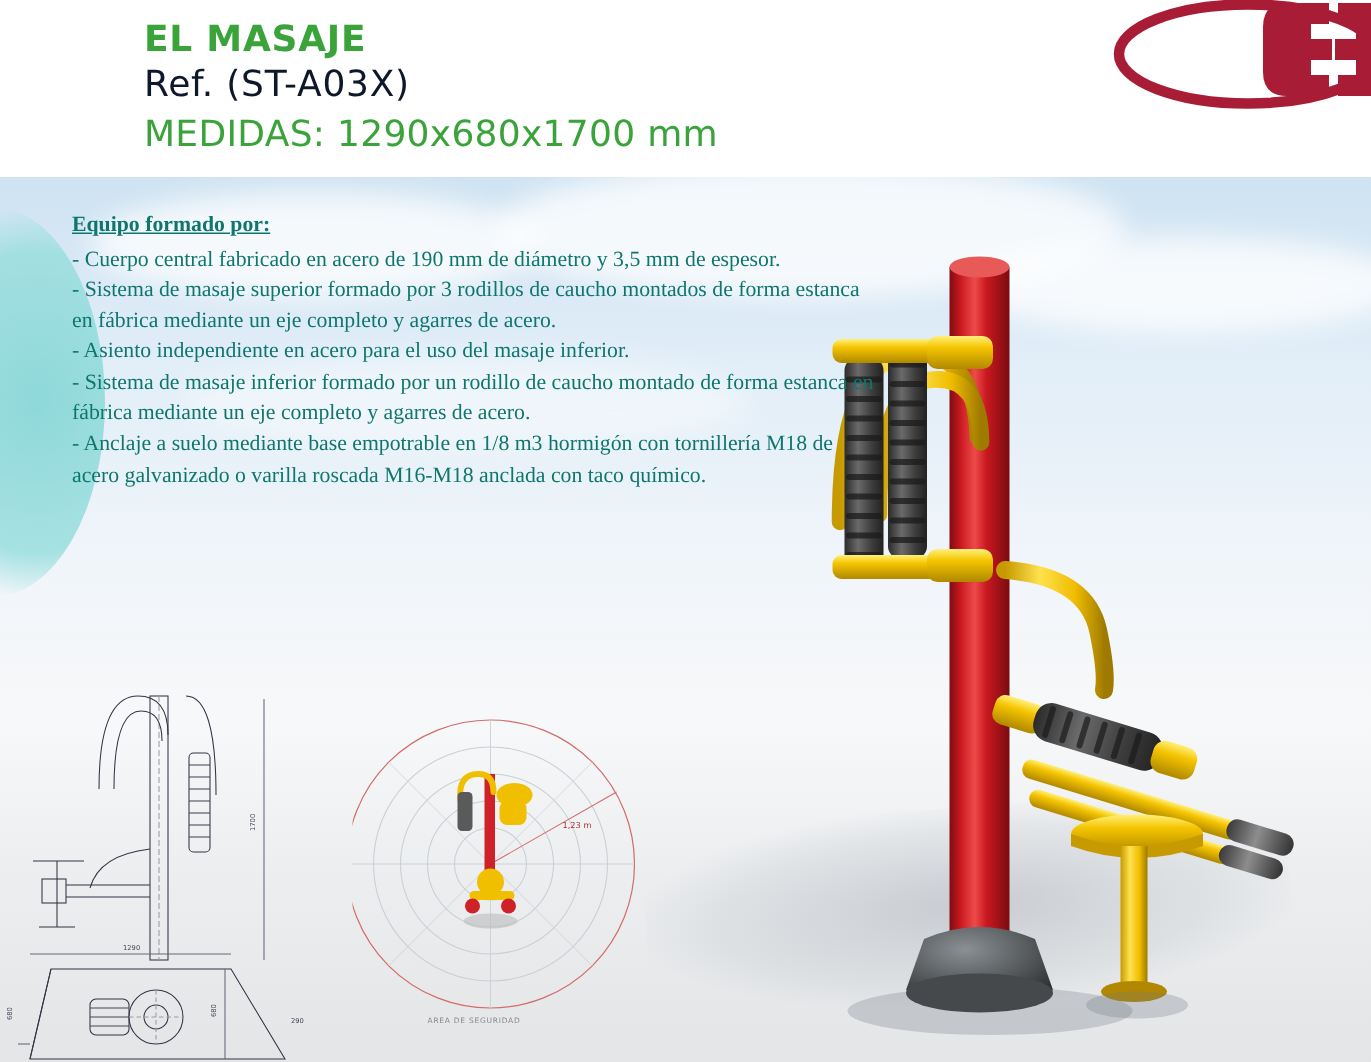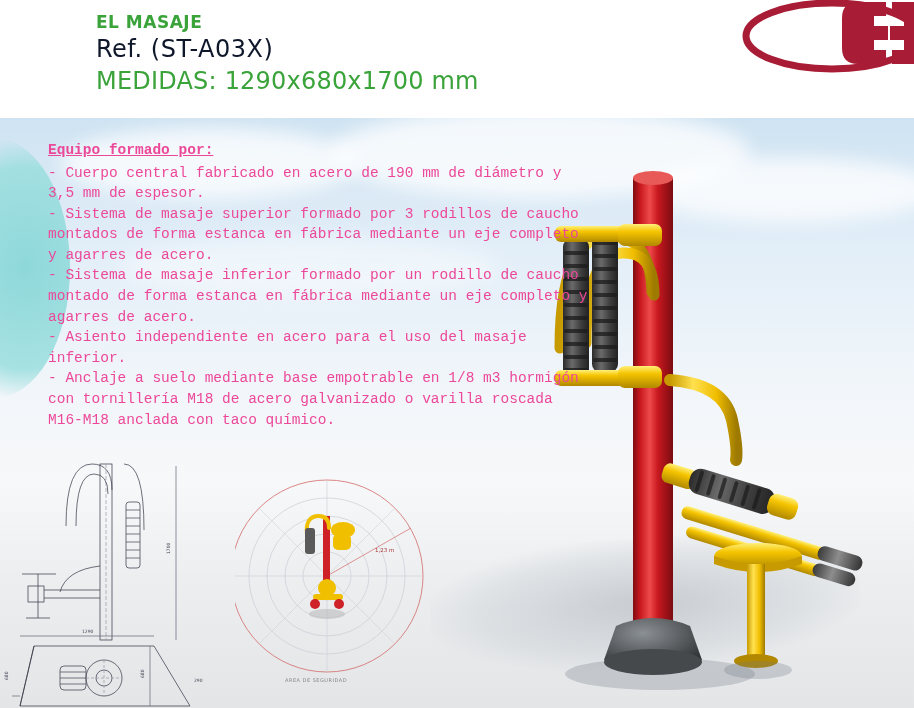--- a/index.html
+++ b/index.html
@@ -12,21 +12,21 @@
     overflow: hidden;
   }
   
   .header {
     position: absolute; left:0; top:0; width:914px; height:118px;
     background:#ffffff; z-index: 30;
   }
   .title-block { position:absolute; left:96px; top:14px; }
   .title-main {
     font-family:"DejaVu Sans", sans-serif;
-    font-weight:bold; font-size:17px; color:#3aa33a;
+    font-weight:bold; font-size:24px; color:#3aa33a;
     letter-spacing:0.5px; line-height:1.05;
   }
   .title-ref {
     font-family:"DejaVu Sans", sans-serif;
     font-weight:normal; font-size:24px; color:#0f172a;
     letter-spacing:0.5px; margin-top:4px; line-height:1.1;
   }
   .title-med {
     font-family:"DejaVu Sans", sans-serif;
     font-weight:normal; font-size:24px; color:#3aa33a;
@@ -56,22 +56,22 @@
   }
   
   .ground-shadow {
     position:absolute; left:430px; top:420px; width:430px; height:130px;
     background: radial-gradient(ellipse at 50% 50%, rgba(120,130,140,0.30) 0%, rgba(140,150,160,0.12) 55%, rgba(255,255,255,0) 75%);
     transform: rotate(-4deg);
   }
   
   .spec {
     position:absolute; left:48px; top:140px; width:540px;
-    font-family:Liberation Mono, monospace;
-    font-size:14.5px; color:#ec4899; line-height:1.42;
+    font-family:Liberation Serif, serif;
+    font-size:14.5px; color:#0f766e; line-height:1.42;
     z-index:20;
   }
   .spec-title { font-weight:bold; text-decoration:underline; margin-bottom:2px; }
   .spec-line { white-space:pre-wrap; }
   
   .equipment { position:absolute; left:500px; top:118px; width:414px; height:590px; }
   
   .tech-left { position:absolute; left:4px; top:450px; width:210px; height:258px; }
   .tech-mid  { position:absolute; left:235px; top:470px; width:200px; height:220px; }
   .radius-label {
@@ -298,22 +298,22 @@
     </g>
     <text class="radius-label" x="140" y="82" font-family="DejaVu Sans, sans-serif" font-size="5.5" fill="#a33">1,23 m</text>
     <text x="50" y="212" font-family="DejaVu Sans, sans-serif" font-size="5" fill="#888" letter-spacing="0.5">AREA DE SEGURIDAD</text>
   </svg>
 </div>
 
 <div class="spec">
   <div class="spec-title">Equipo formado por:</div>
   <div class="spec-line">- Cuerpo central fabricado en acero de 190 mm de diámetro y 3,5 mm de espesor.</div>
   <div class="spec-line">- Sistema de masaje superior formado por 3 rodillos de caucho montados de forma estanca en fábrica mediante un eje completo y agarres de acero.</div>
+  <div class="spec-line">- Asiento independiente en acero para el uso del masaje inferior.</div>
   <div class="spec-line">- Sistema de masaje inferior formado por un rodillo de caucho montado de forma estanca en fábrica mediante un eje completo y agarres de acero.</div>
-  <div class="spec-line">- Asiento independiente en acero para el uso del masaje inferior.</div>
   <div class="spec-line">- Anclaje a suelo mediante base empotrable en 1/8 m3 hormigón con tornillería M18 de acero galvanizado o varilla roscada M16-M18 anclada con taco químico.</div>
 </div>
 
 <div class="header">
   <div class="title-block">
     <div class="title-main">EL MASAJE</div>
     <div class="title-ref">Ref. (ST-A03X)</div>
     <div class="title-med">MEDIDAS: 1290x680x1700 mm</div>
   </div>
   <div class="logo">

